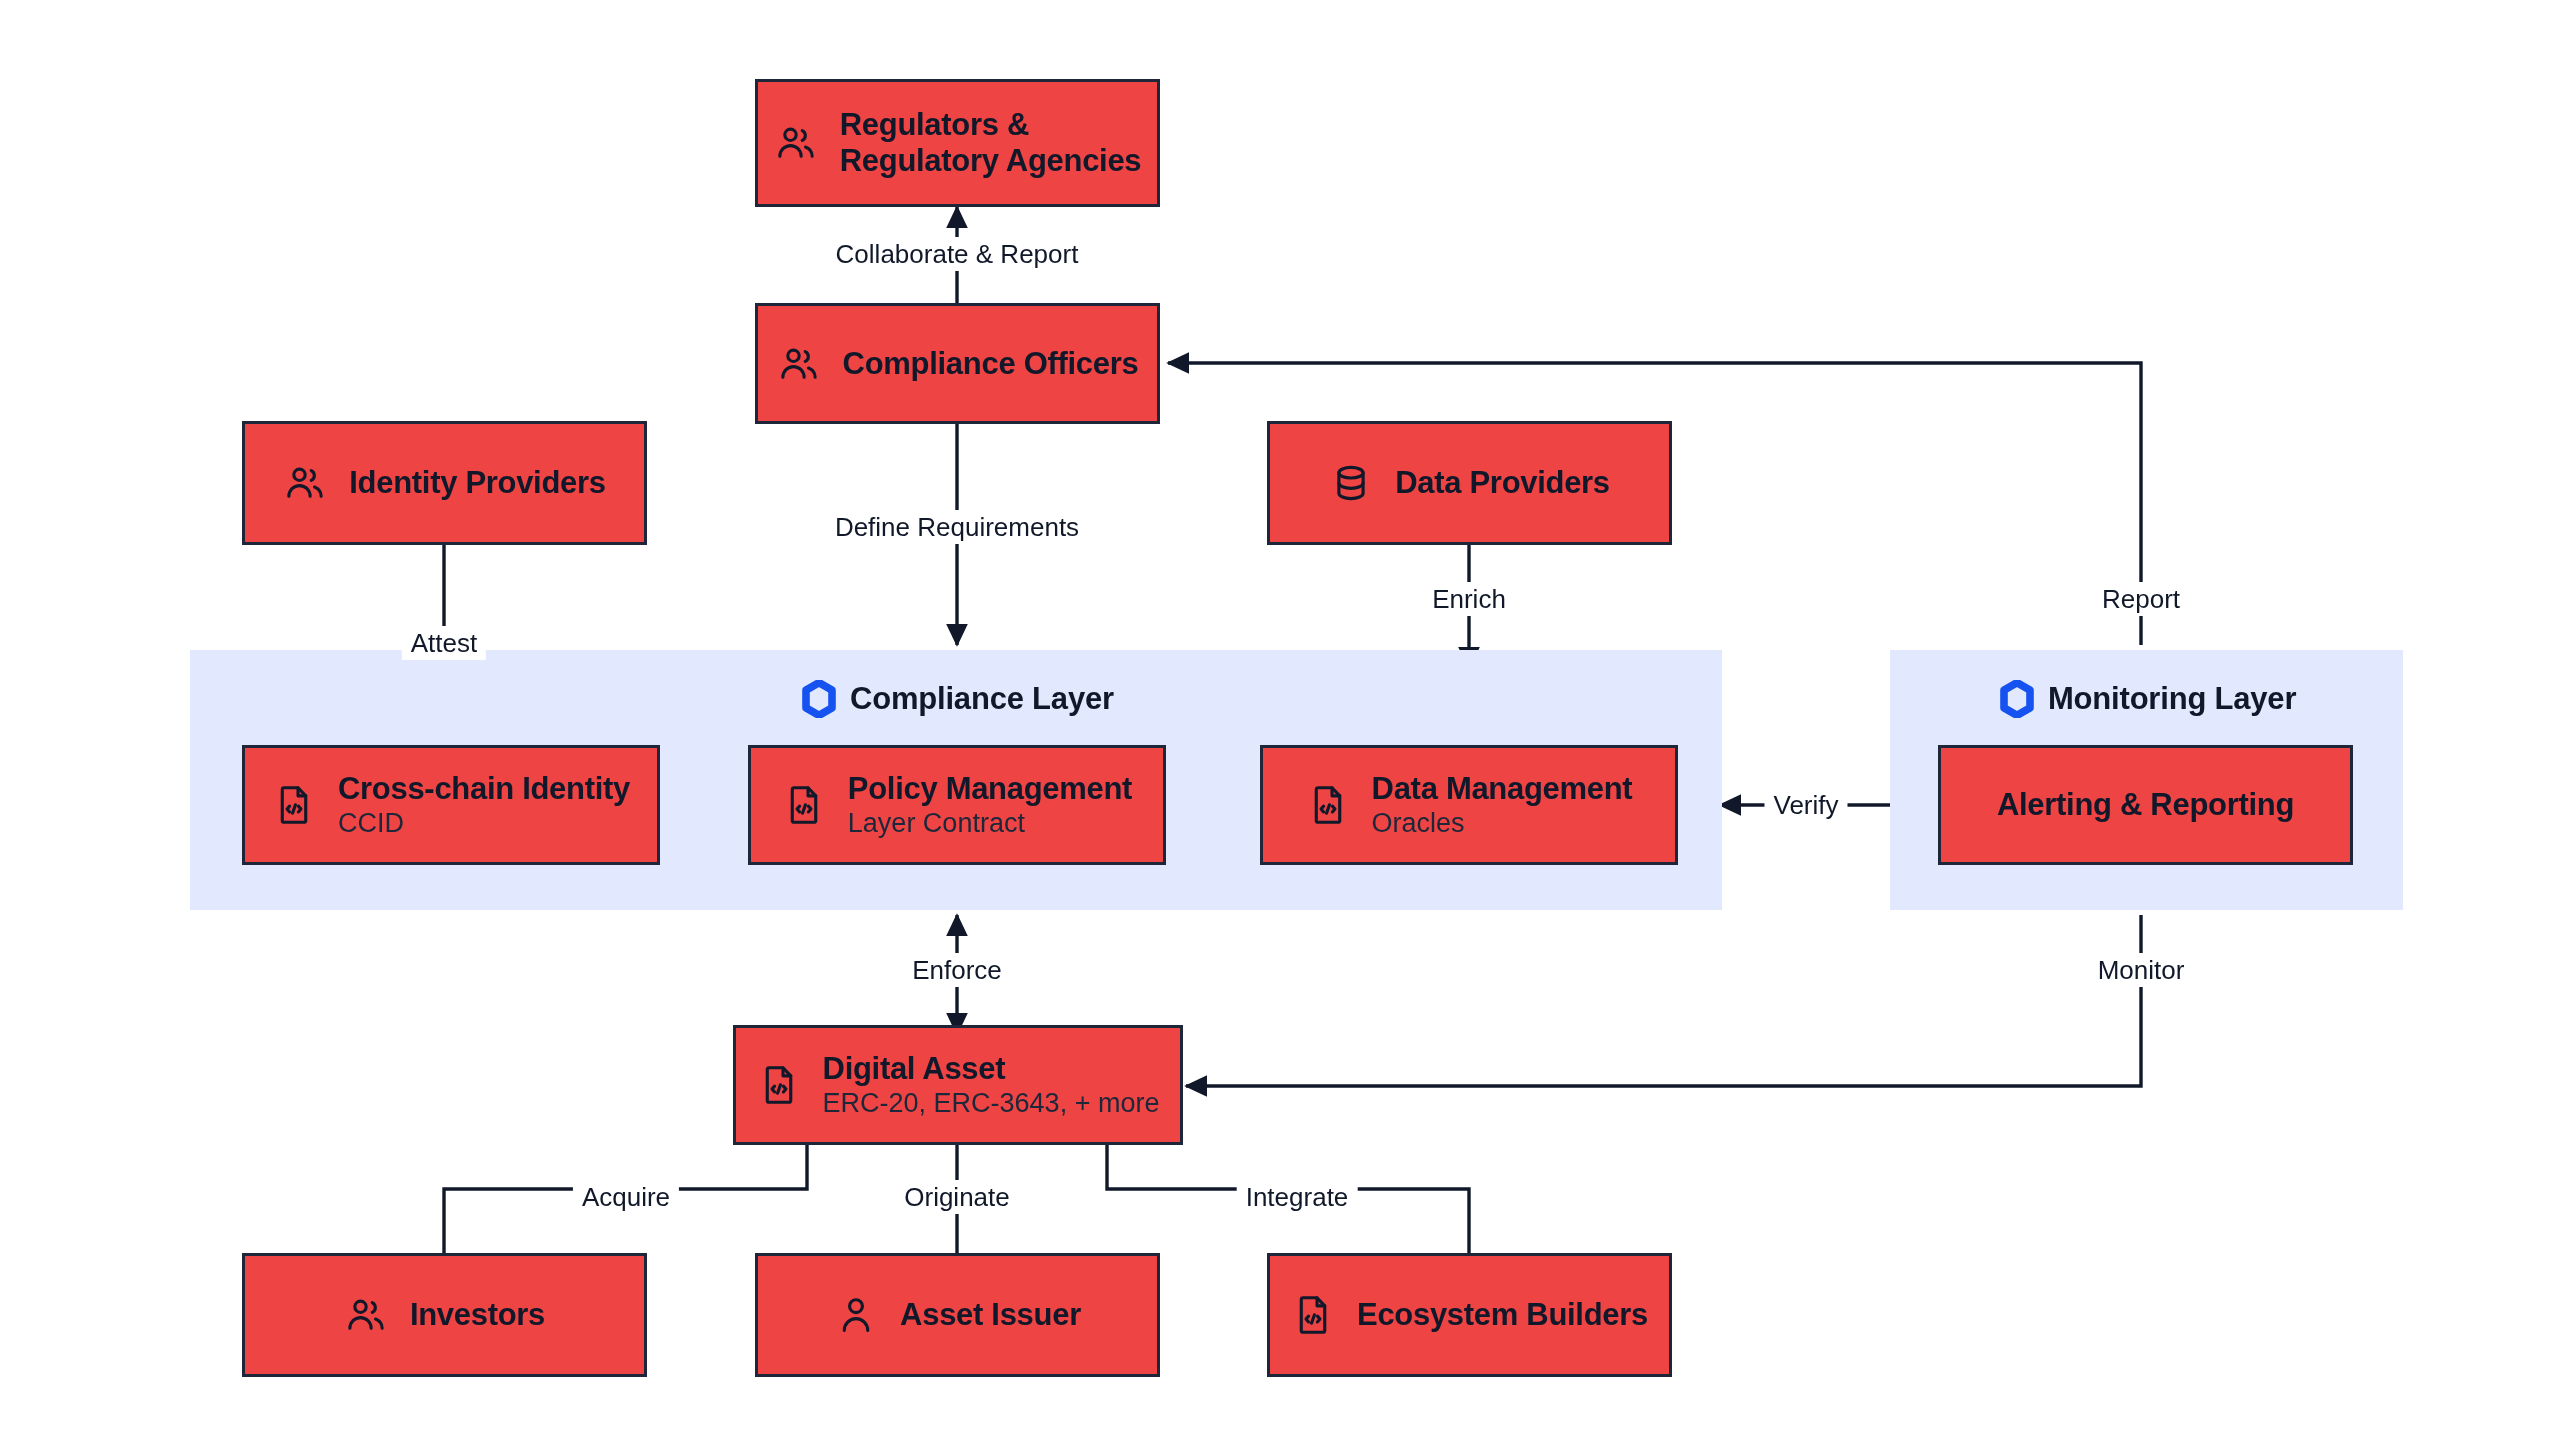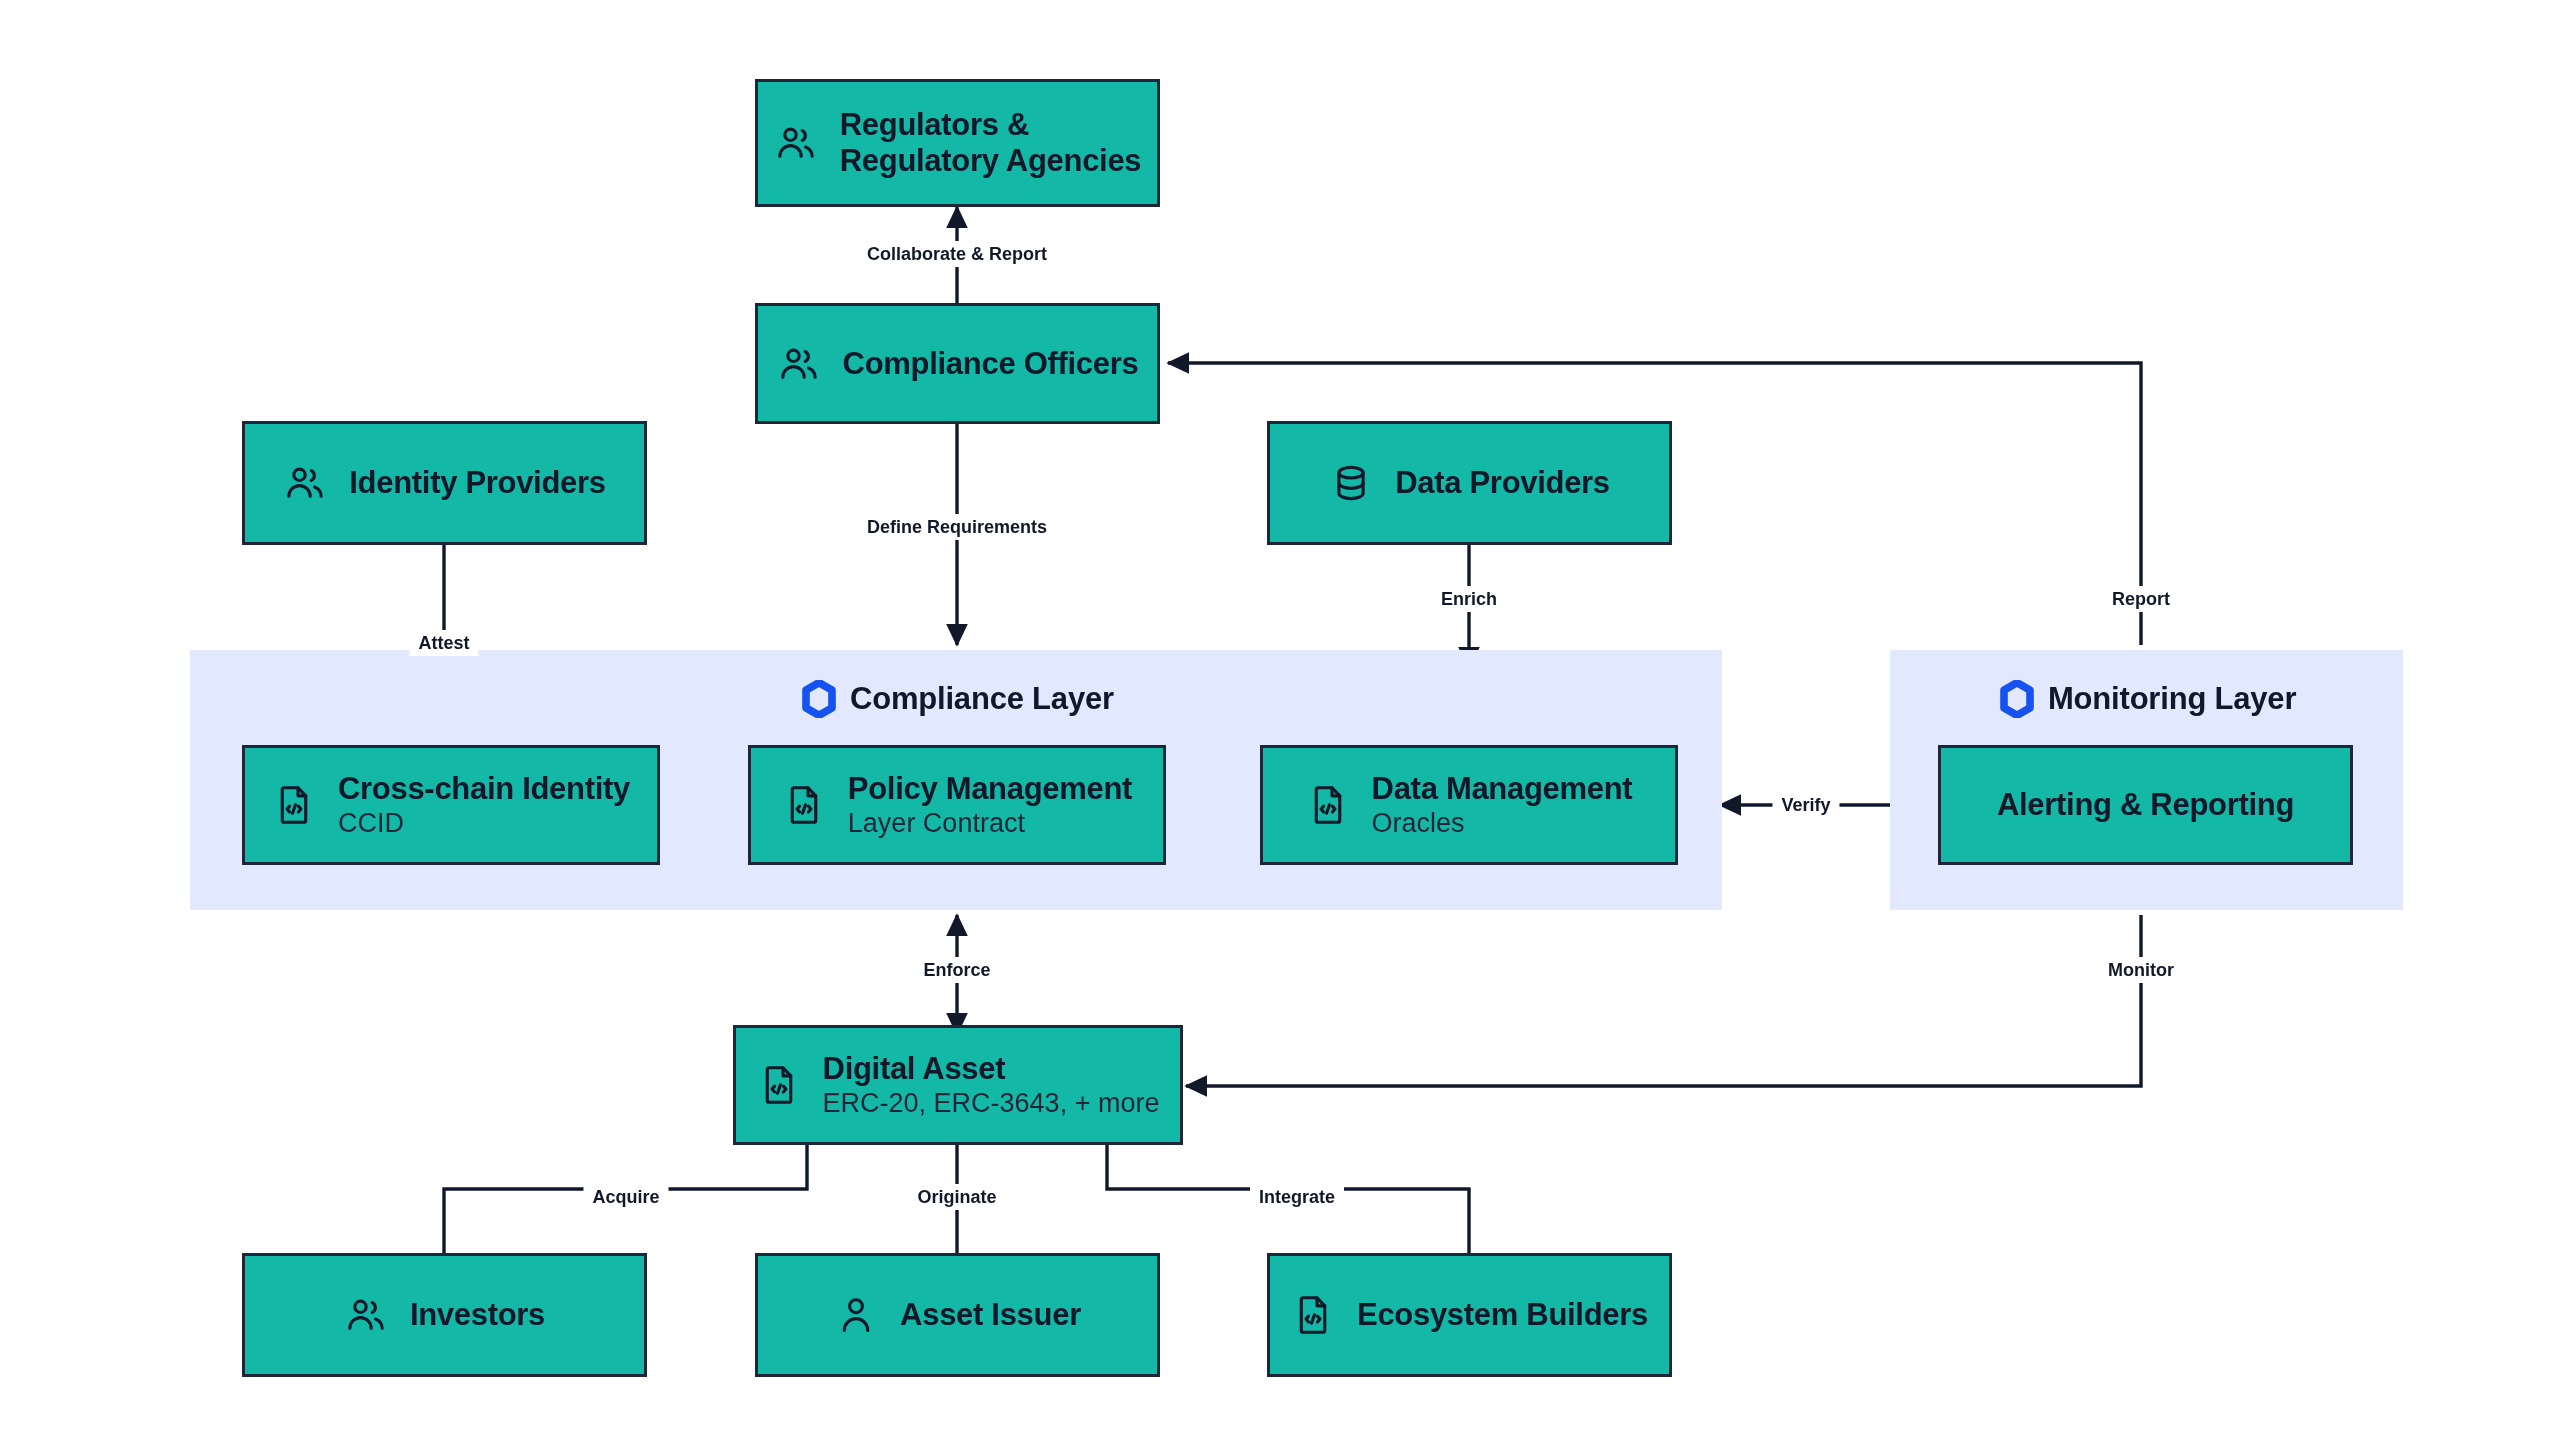--- a/index.html
+++ b/index.html
@@ -48,21 +48,21 @@
     display: block;
     width: 34px;
     height: 38px;
     flex: 0 0 auto;
   }
 
   
   .node {
     position: absolute;
     box-sizing: border-box;
-    background: #14b8a6;
+    background: #ef4444;
     border: 3px solid #1d2739;
     display: flex;
     align-items: center;
     justify-content: center;
   }
   .node-inner {
     display: flex;
     align-items: center;
     gap: 22px;
     padding: 0 16px;
@@ -90,22 +90,22 @@
     line-height: 1.2;
     color: #1d2739;
     white-space: nowrap;
   }
   .node.center-only .node-inner { gap: 0; }
   .node.center-only .node-title { font-weight: 700; }
 
   
   .edge-label {
     position: absolute;
-    font-size: 18px;
-    font-weight: 700;
+    font-size: 26px;
+    font-weight: 400;
     color: #11182a;
     background: #ffffff;
     padding: 4px 9px;
     white-space: nowrap;
     transform: translate(-50%, -50%);
     line-height: 1;
   }
 </style>
 </head>
 <body>

